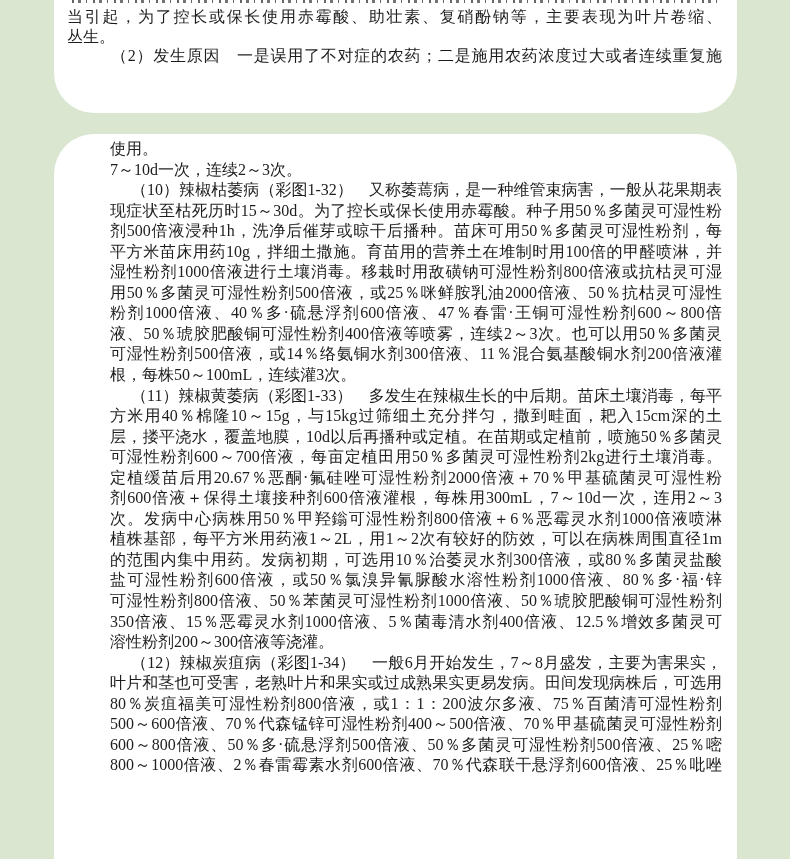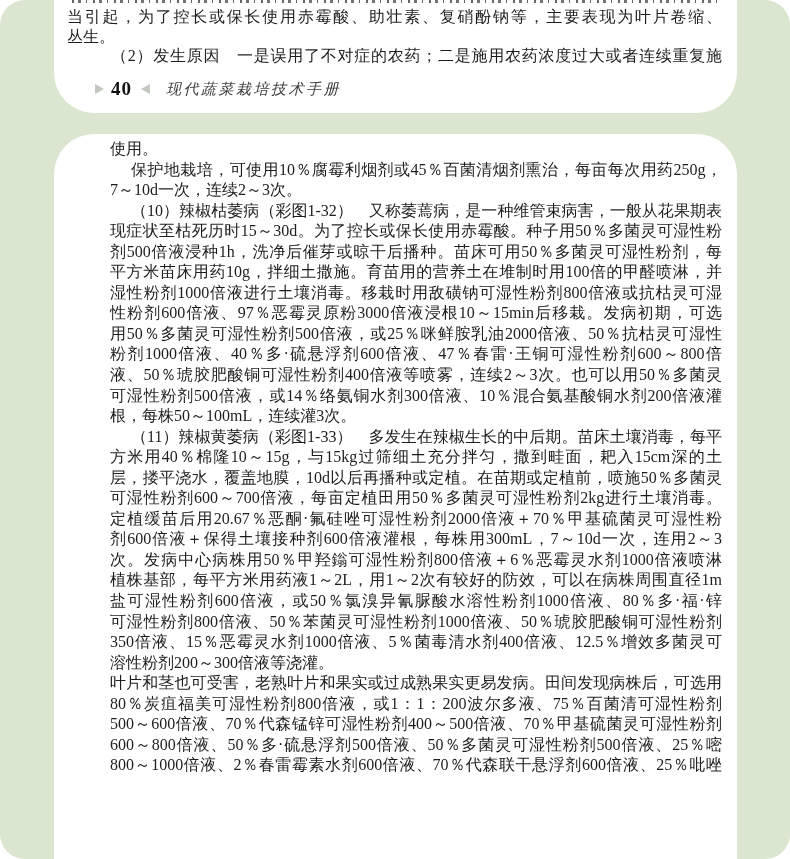--- a/index.html
+++ b/index.html
@@ -65,65 +65,59 @@
   }
   .booktitle{
     font-size:15px;font-style:italic;color:#3c3c3c;
     letter-spacing:2.5px;margin-left:16px;
     font-family:"DejaVu Serif","Liberation Serif",serif;
   }
 </style>
 </head>
 <body>
 
-<div class="screen" id="screen" style="background: rgb(218, 230, 207); border-radius: 25px;">
+<div class="screen" id="screen" style="background: rgb(218, 230, 207);">
 
   <section class="card card-top">
     <div class="frag"></div>
     <div class="lines" id="prev-lines">
         <div class="line">当引起，为了控长或保长使用赤霉酸、助壮素、复硝酚钠等，主要表现为叶片卷缩、</div>
         <div class="line end">丛生。</div>
         <div class="line ind">（2）发生原因　一是误用了不对症的农药；二是施用农药浓度过大或者连续重复施</div>
       </div>
-    <div class="pfooter">
-      <span class="tri tri-r"></span>
-      <span class="pagenum">40</span>
-      <span class="tri tri-l"></span>
-      <span class="booktitle">现代蔬菜栽培技术手册</span>
-    </div>
   </section>
 
   <section class="card card-main">
     <div class="lines" id="main-lines">
         <div class="line end">使用。</div>
-        <div class="line ind">保护地栽培，可使用10％腐霉利烟剂或45％百菌清烟剂熏治，每亩每次用药250g，</div>
         <div class="line end">7～10d一次，连续2～3次。</div>
         <div class="line ind">（10）辣椒枯萎病（彩图1-32）　又称萎蔫病，是一种维管束病害，一般从花果期表</div>
         <div class="line">现症状至枯死历时15～30d。为了控长或保长使用赤霉酸。种子用50％多菌灵可湿性粉</div>
         <div class="line">剂500倍液浸种1h，洗净后催芽或晾干后播种。苗床可用50％多菌灵可湿性粉剂，每</div>
         <div class="line">平方米苗床用药10g，拌细土撒施。育苗用的营养土在堆制时用100倍的甲醛喷淋，并</div>
         <div class="line">湿性粉剂1000倍液进行土壤消毒。移栽时用敌磺钠可湿性粉剂800倍液或抗枯灵可湿</div>
-        <div class="line">性粉剂600倍液、97％恶霉灵原粉3000倍液浸根10～15min后移栽。发病初期，可选</div>
         <div class="line">用50％多菌灵可湿性粉剂500倍液，或25％咪鲜胺乳油2000倍液、50％抗枯灵可湿性</div>
         <div class="line">粉剂1000倍液、40％多·硫悬浮剂600倍液、47％春雷·王铜可湿性粉剂600～800倍</div>
         <div class="line">液、50％琥胶肥酸铜可湿性粉剂400倍液等喷雾，连续2～3次。也可以用50％多菌灵</div>
-        <div class="line">可湿性粉剂500倍液，或14％络氨铜水剂300倍液、10％混合氨基酸铜水剂200倍液灌</div>
+        <div class="line">可湿性粉剂500倍液，或14％络氨铜水剂300倍液、11％混合氨基酸铜水剂200倍液灌</div>
         <div class="line end">根，每株50～100mL，连续灌3次。</div>
         <div class="line ind">（11）辣椒黄萎病（彩图1-33）　多发生在辣椒生长的中后期。苗床土壤消毒，每平</div>
         <div class="line">方米用40％棉隆10～15g，与15kg过筛细土充分拌匀，撒到畦面，耙入15cm深的土</div>
         <div class="line">层，搂平浇水，覆盖地膜，10d以后再播种或定植。在苗期或定植前，喷施50％多菌灵</div>
         <div class="line">可湿性粉剂600～700倍液，每亩定植田用50％多菌灵可湿性粉剂2kg进行土壤消毒。</div>
         <div class="line">定植缓苗后用20.67％恶酮·氟硅唑可湿性粉剂2000倍液＋70％甲基硫菌灵可湿性粉</div>
         <div class="line">剂600倍液＋保得土壤接种剂600倍液灌根，每株用300mL，7～10d一次，连用2～3</div>
         <div class="line">次。发病中心病株用50％甲羟鎓可湿性粉剂800倍液＋6％恶霉灵水剂1000倍液喷淋</div>
         <div class="line">植株基部，每平方米用药液1～2L，用1～2次有较好的防效，可以在病株周围直径1m</div>
+        <div class="line">的范围内集中用药。发病初期，可选用10％治萎灵水剂300倍液，或80％多菌灵盐酸</div>
         <div class="line">盐可湿性粉剂600倍液，或50％氯溴异氰脲酸水溶性粉剂1000倍液、80％多·福·锌</div>
         <div class="line">可湿性粉剂800倍液、50％苯菌灵可湿性粉剂1000倍液、50％琥胶肥酸铜可湿性粉剂</div>
         <div class="line">350倍液、15％恶霉灵水剂1000倍液、5％菌毒清水剂400倍液、12.5％增效多菌灵可</div>
         <div class="line end">溶性粉剂200～300倍液等浇灌。</div>
+        <div class="line ind">（12）辣椒炭疽病（彩图1-34）　一般6月开始发生，7～8月盛发，主要为害果实，</div>
         <div class="line">叶片和茎也可受害，老熟叶片和果实或过成熟果实更易发病。田间发现病株后，可选用</div>
         <div class="line">80％炭疽福美可湿性粉剂800倍液，或1：1：200波尔多液、75％百菌清可湿性粉剂</div>
         <div class="line">500～600倍液、70％代森锰锌可湿性粉剂400～500倍液、70％甲基硫菌灵可湿性粉剂</div>
         <div class="line">600～800倍液、50％多·硫悬浮剂500倍液、50％多菌灵可湿性粉剂500倍液、25％嘧</div>
         <div class="line">800～1000倍液、2％春雷霉素水剂600倍液、70％代森联干悬浮剂600倍液、25％吡唑</div>
       </div>
   </section>
 
 </div>
 

